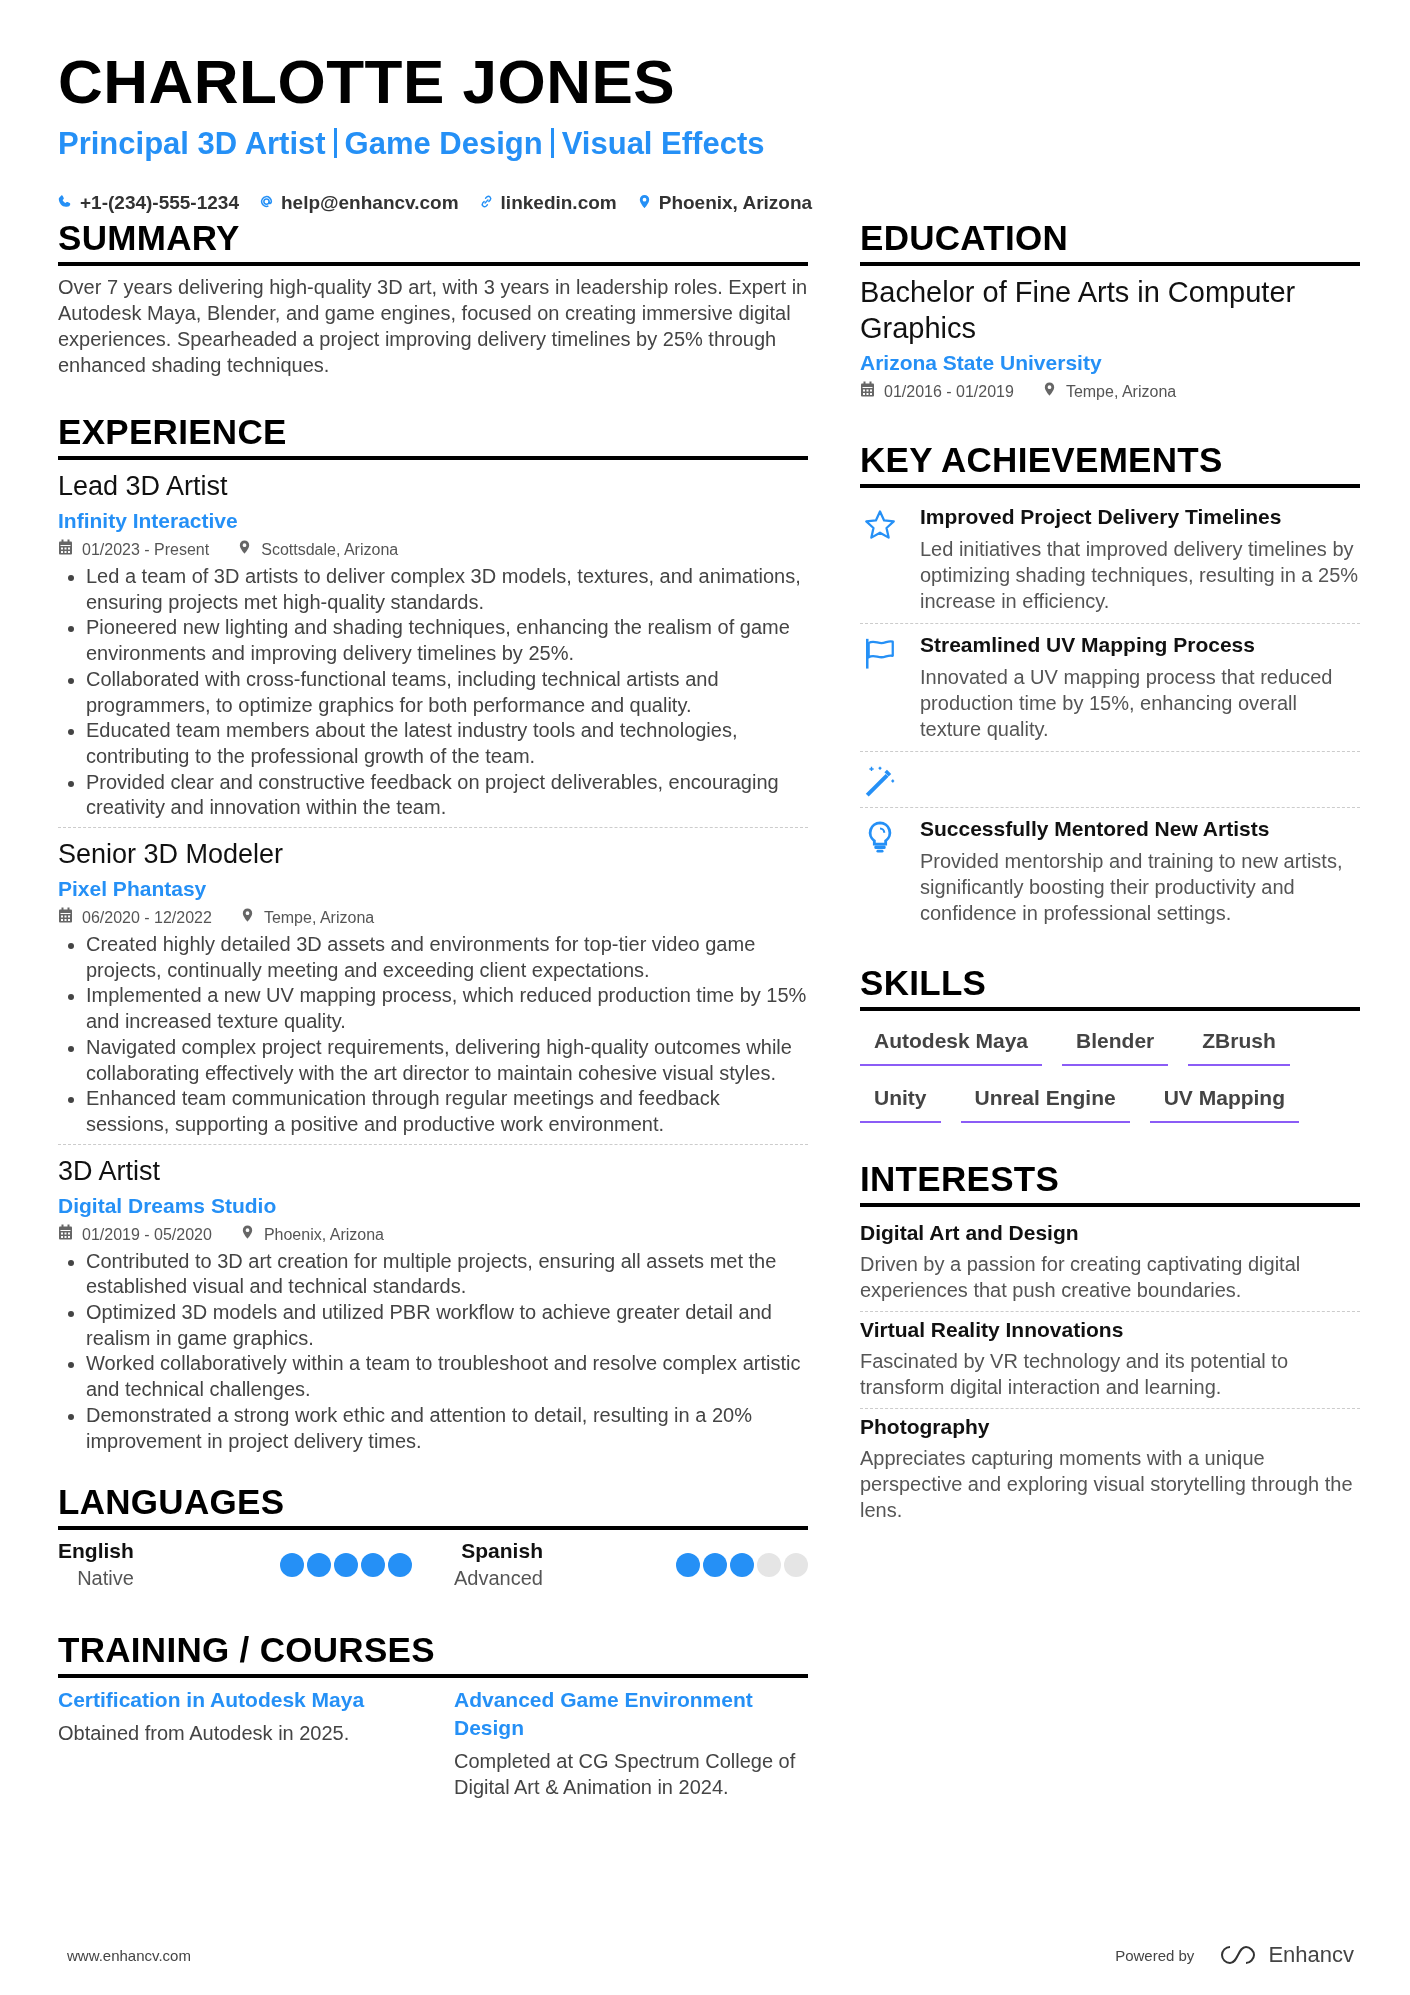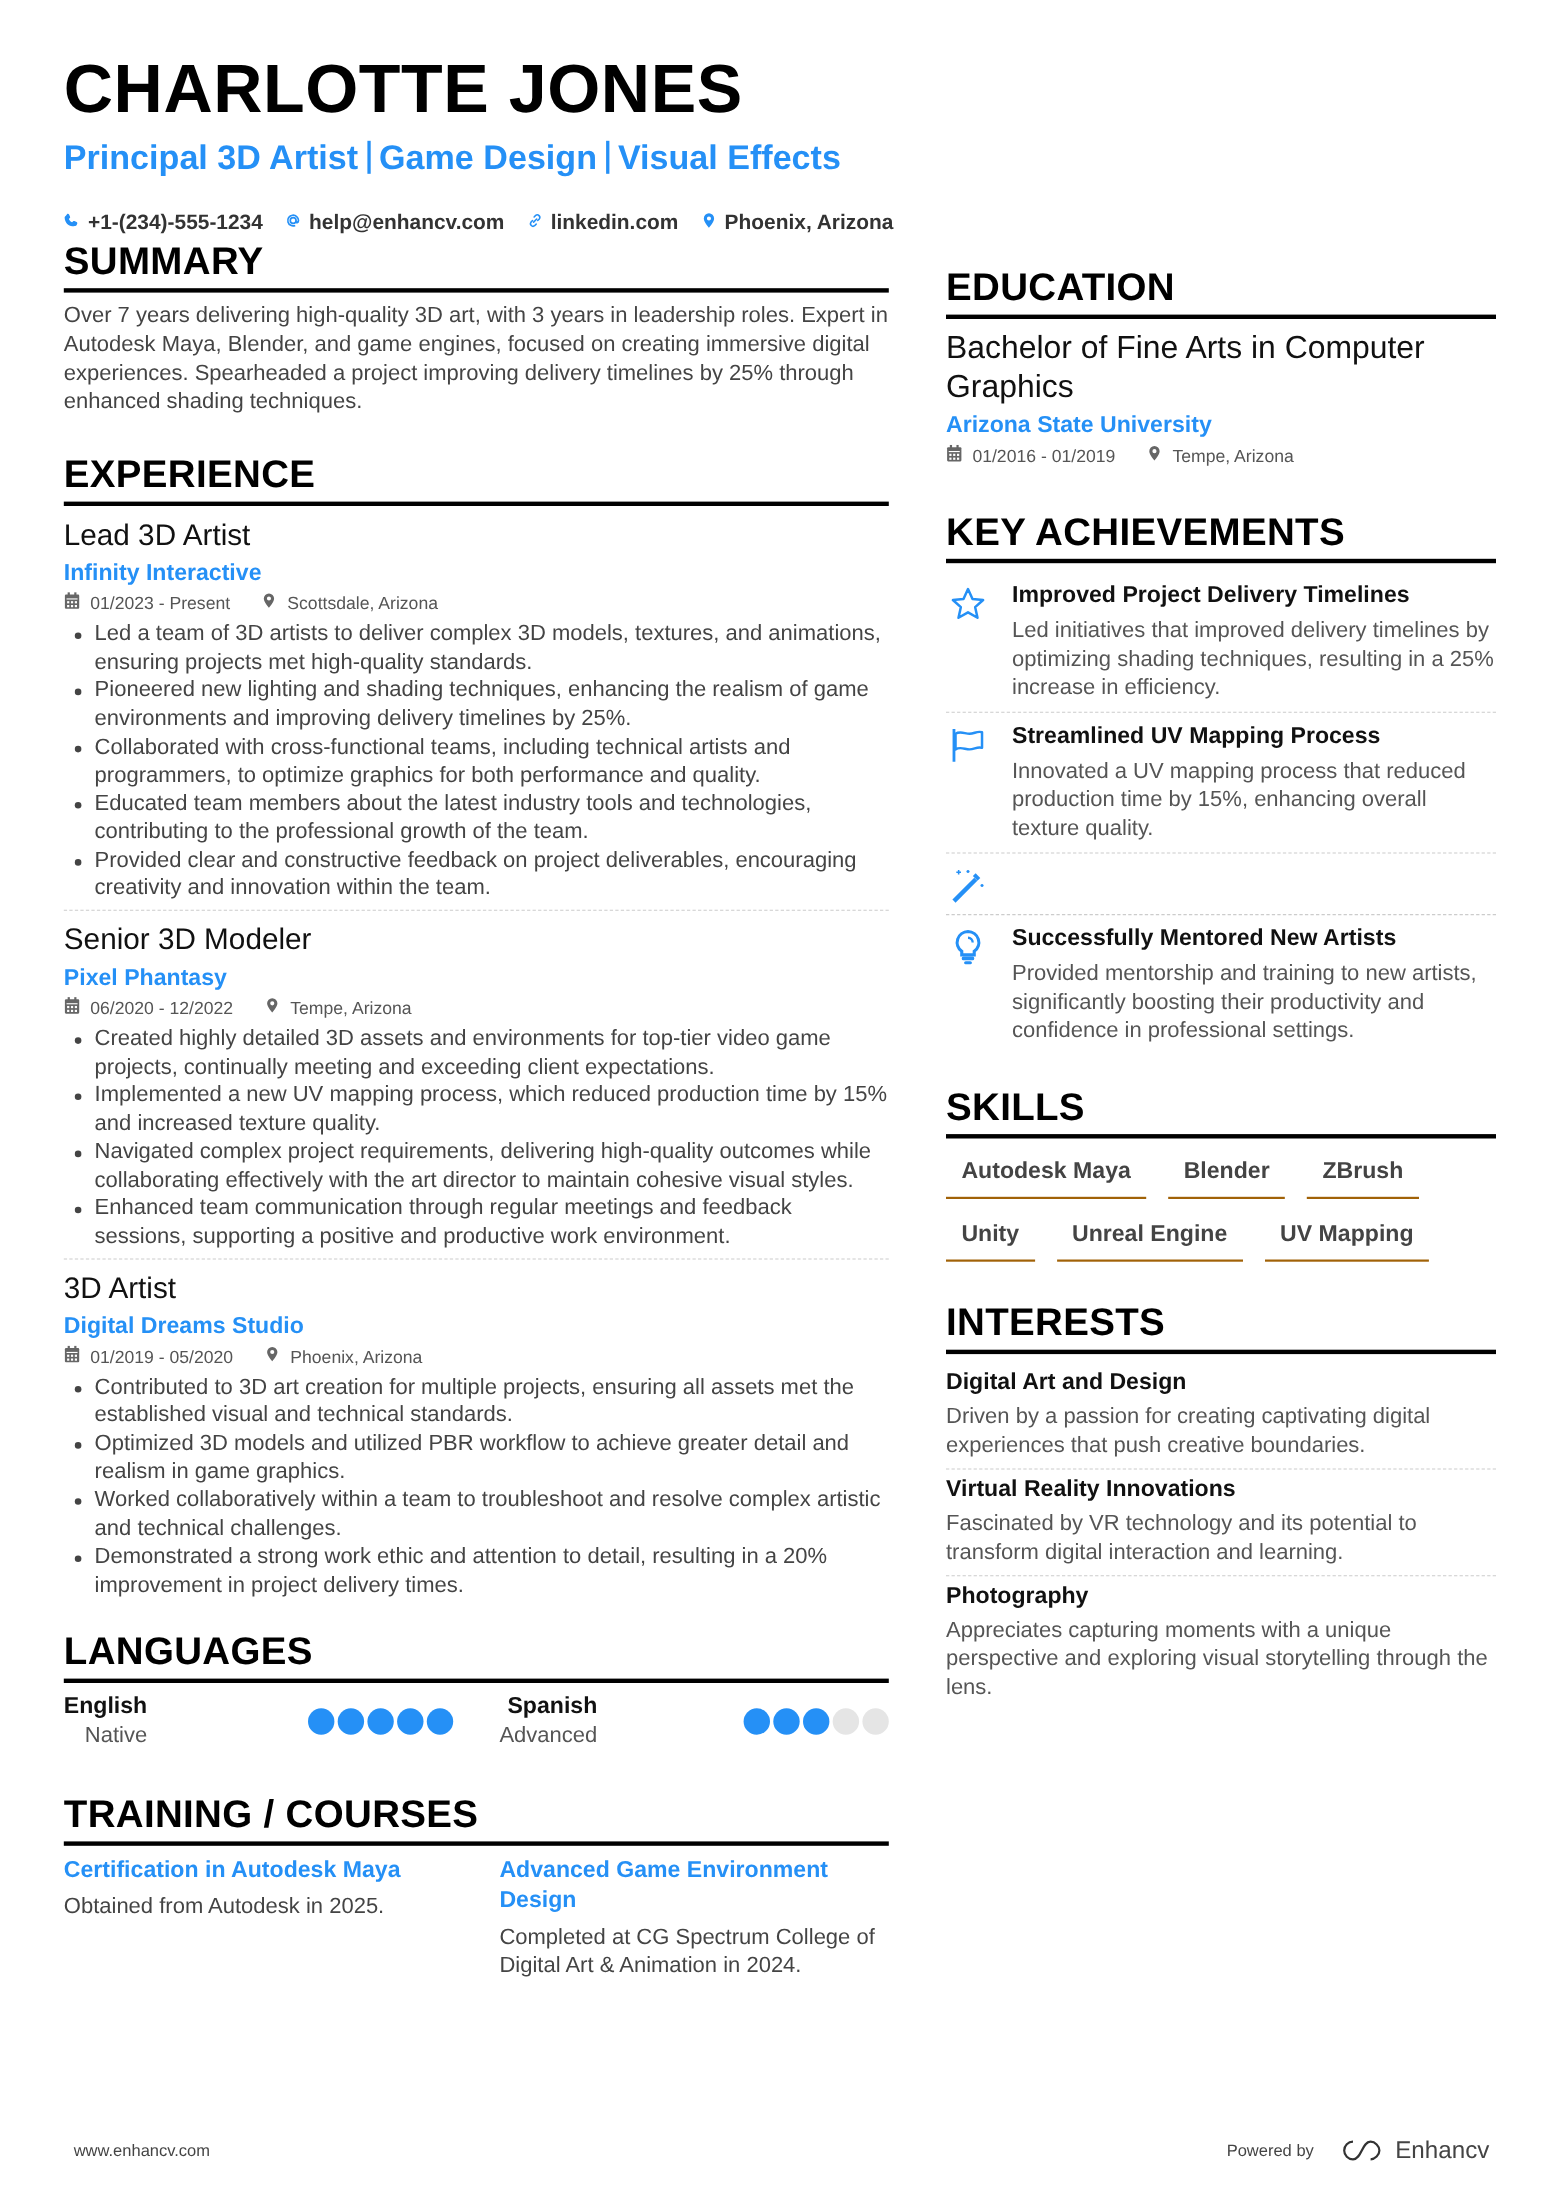--- a/index.html
+++ b/index.html
@@ -50,21 +50,21 @@
   .edu-school { font-size: 21px; font-weight: 700; color: #2590f6; line-height: 30px; margin-top: 2px; }
 
   .ach { display: flex; gap: 20px; padding: 6px 0 9px; border-bottom: 1px dashed #ccc; }
   .ach:last-child { border-bottom: none; }
   .ach-icon { width: 40px; flex: 0 0 40px; padding-top: 6px; display: flex; justify-content: center; }
   .ach-icon svg { width: 34px; height: 34px; }
   .ach-title { font-size: 21px; font-weight: 700; color: #111; line-height: 30px; }
   .ach-desc { font-size: 20px; color: #555; line-height: 26px; margin-top: 4px; }
 
   .skills { display: flex; flex-wrap: wrap; gap: 0 20px; margin-top: 4px; margin-bottom: 26px; }
-  .skill { font-size: 21px; font-weight: 700; color: #444; padding: 10px 14px 11px; border-bottom: 2px solid #a16207; margin-bottom: 10px; }
+  .skill { font-size: 21px; font-weight: 700; color: #444; padding: 10px 14px 11px; border-bottom: 2px solid #8b5cf6; margin-bottom: 10px; }
 
   .interest { padding: 4px 0 8px; border-bottom: 1px dashed #ccc; }
   .interest:last-child { border-bottom: none; }
   .int-title { font-size: 21px; font-weight: 700; color: #111; line-height: 28px; }
   .int-desc { font-size: 20px; color: #555; line-height: 26px; margin-top: 4px; }
 
   .footer { position: absolute; left: 67px; right: 56px; top: 1942px; display: flex; justify-content: space-between; align-items: center; font-size: 15px; color: #444; }
   .brand { display: flex; align-items: center; gap: 22px; margin-left: 48px; }
   .brand-logo { display: flex; align-items: center; gap: 8px; font-size: 22px; color: #444; }
 </style>
@@ -263,21 +263,21 @@
         <div class="course">
           <div class="course-title">Advanced Game Environment Design</div>
           <div class="course-desc">Completed at CG Spectrum College of Digital Art &amp; Animation in 2024.</div>
         </div>
       </div>
     </section>
   </div>
 
   <div class="col-right">
 
-    <section style="margin-bottom:34px;margin-top:24px;">
+    <section style="margin-bottom:34px;">
       <div class="section-title">EDUCATION</div>
       <div class="edu-degree">Bachelor of Fine Arts in Computer Graphics</div>
       <div class="edu-school">Arizona State University</div>
       <div class="meta">
         <span class="meta-item">
           <span><svg viewBox="0 0 14 16">
                 <rect x="0.5" y="2.5" width="13" height="13" rx="1" fill="#666"></rect>
                 <rect x="3" y="0.5" width="2" height="3" fill="#666"></rect>
                 <rect x="9" y="0.5" width="2" height="3" fill="#666"></rect>
                 <rect x="2" y="6" width="10" height="1" fill="#fff"></rect>

